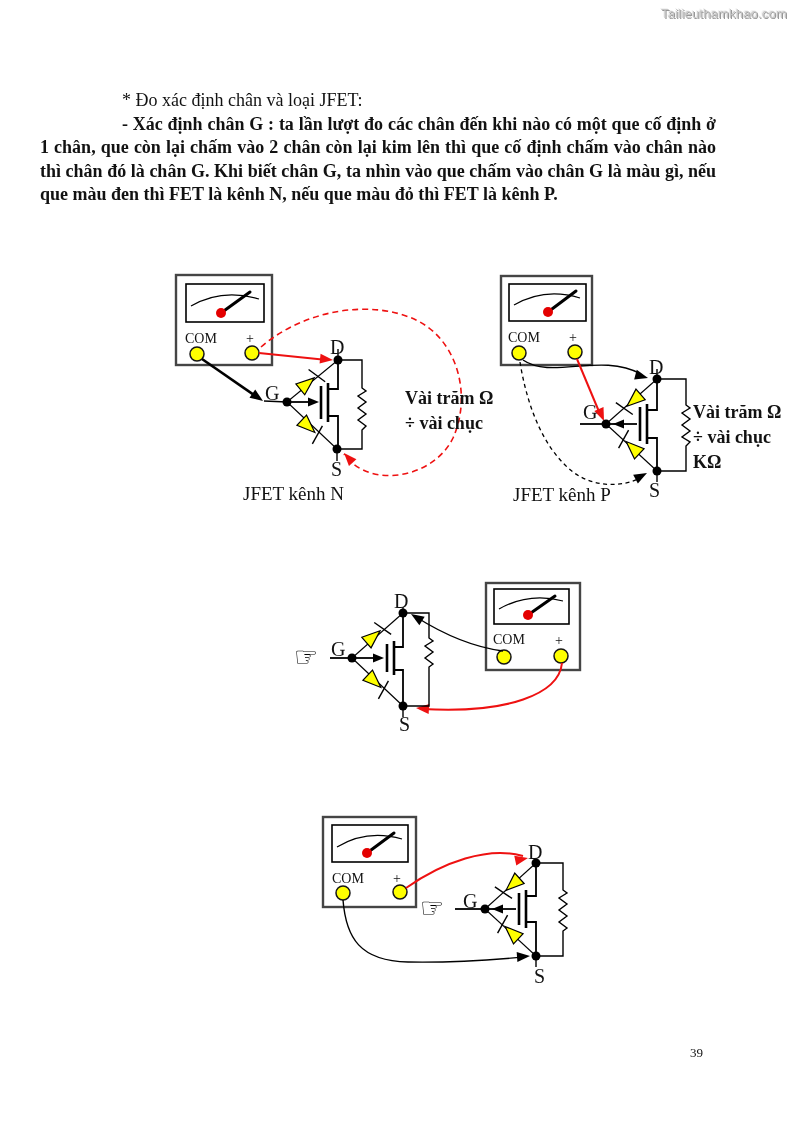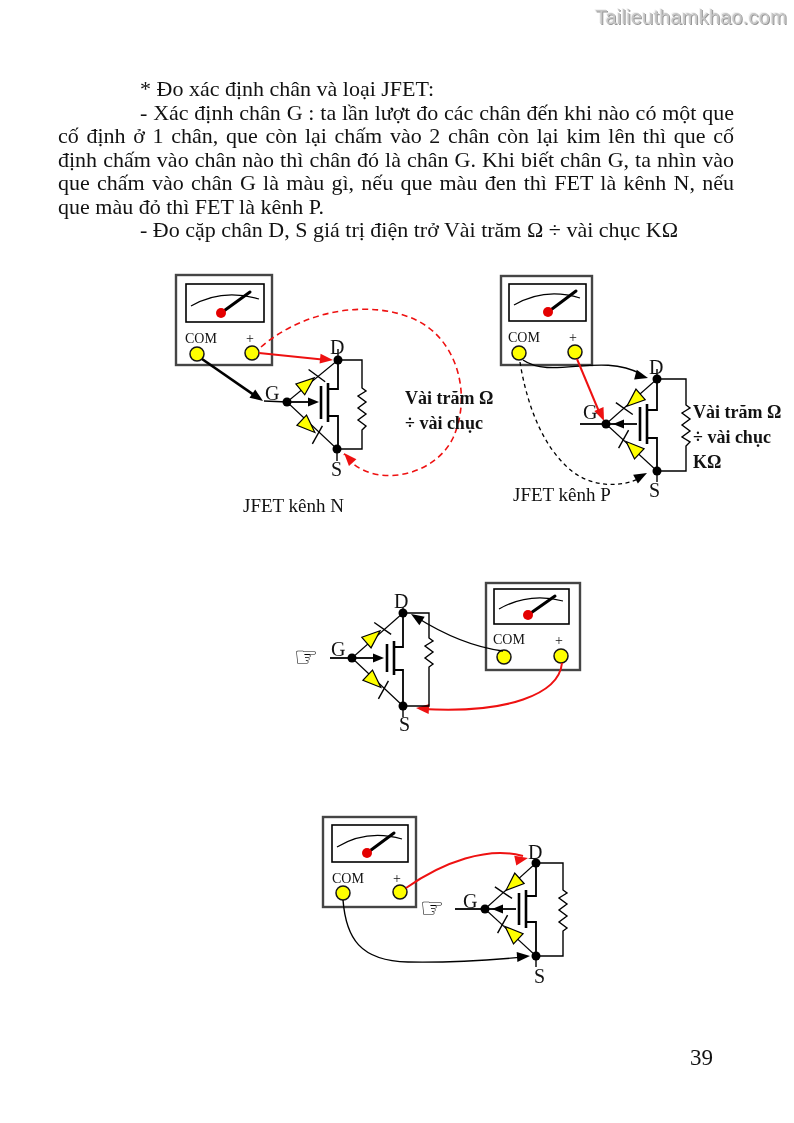--- a/index.html
+++ b/index.html
@@ -4,40 +4,40 @@
 <style>
   html,body{margin:0;padding:0;background:#e8e8e8;}
   .page{
     position:relative;width:794px;height:1123px;background:#ffffff;
     margin:0 auto;overflow:hidden;
     font-family:"Liberation Serif","DejaVu Serif",serif;color:#121212;
   }
   .watermark{
     position:absolute;top:6px;right:7px;
     font-family:"Liberation Sans","DejaVu Sans",sans-serif;
-    font-size:20px;color:#c6c6c6;letter-spacing:0.2px;
+    font-size:13px;color:#c6c6c6;letter-spacing:0.2px;
     text-shadow:1px 1px 0 #979797,-1px -1px 0 #f2f2f2;
   }
-  .textblock{position:absolute;left:58px;width:676px;font-size:22px;line-height:23.5px;}
+  .textblock{position:absolute;left:40px;width:676px;font-size:18px;line-height:23.5px;margin-top:12px;}
   .textblock p{margin:0;}
   .tb-top{top:77px;}
   .tb-top p{text-indent:82px;}
   .tb-mid{top:529px;}
   .tb-mid p,.tb-bot p{text-indent:67px;}
   .tb-bot{top:742px;}
-  .just{text-align:justify;}
+  .just{text-align:justify;font-weight:bold;}
   svg.layer{position:absolute;left:0;top:0;}
   .lbl{position:absolute;white-space:pre;}
   .pin{font-size:20px;}
   .com{font-size:14px;}
   .plus{font-size:14px;}
   .caption{font-size:19px;}
   .note{font-weight:bold;font-size:18px;line-height:25px;}
   .hand{font-family:"DejaVu Sans",sans-serif;font-size:27px;line-height:27px;color:#000;}
-  .pagenum{position:absolute;left:690px;top:1045px;font-size:23px;}
+  .pagenum{position:absolute;left:690px;top:1045px;font-size:13px;}
   
   .frame{fill:#fff;stroke:#454545;stroke-width:2.4px;}
   .screen{fill:#fff;stroke:#000;stroke-width:1.6px;}
   .arc{fill:none;stroke:#000;stroke-width:1.2px;}
   .needle{stroke:#000;stroke-width:3px;stroke-linecap:round;}
   .term{fill:#ffff00;stroke:#151515;stroke-width:1.5px;}
   .pivot{fill:#e40000;}
   .w1{fill:none;stroke:#000;stroke-width:1.4px;}
   .w2{fill:none;stroke:#000;stroke-width:1.8px;}
   .w3{fill:none;stroke:#000;stroke-width:2.6px;}
@@ -54,21 +54,20 @@
 </head>
 <body>
 
 <div class="page">
 
   <div class="watermark">Tailieuthamkhao.com</div>
 
   <div class="textblock tb-top">
     <p>* Đo xác định chân và loại JFET:</p>
     <p class="just">- Xác định chân G : ta lần lượt đo các chân đến khi nào có một que cố định ở 1 chân, que còn lại chấm vào 2 chân còn lại kim lên thì que cố định chấm vào chân nào thì chân đó là chân G. Khi biết chân G, ta nhìn vào que chấm vào chân G là màu gì, nếu que màu đen thì FET là kênh N, nếu que màu đỏ thì  FET là kênh P.</p>
-    <p>- Đo cặp chân D, S giá trị điện trở Vài trăm Ω ÷ vài chục KΩ</p>
   </div>
 
 
 
   <svg class="layer" width="794" height="1123" viewBox="0 0 794 1123">
 
     <g>
       <g>
         <rect class="frame" x="176" y="275" width="96" height="90"></rect>
         <rect class="screen" x="186" y="284" width="78" height="38"></rect>
@@ -235,21 +234,21 @@
       <circle class="dot" cx="536" cy="863" r="4.5"></circle>
       <circle class="dot" cx="536" cy="956" r="4.5"></circle>
     </g>
   </svg>
 
   <div class="lbl com" style="left:185px;top:331px;">COM</div>
   <div class="lbl plus" style="left:246px;top:331px;">+</div>
   <div class="lbl pin" style="left:330px;top:336px;">D</div>
   <div class="lbl pin" style="left:265px;top:382px;">G</div>
   <div class="lbl pin" style="left:331px;top:458px;">S</div>
-  <div class="lbl caption" style="left:243px;top:483px;margin-top:12px;">JFET kênh N</div>
+  <div class="lbl caption" style="left:243px;top:483px;">JFET kênh N</div>
   <div class="lbl note" style="left:405px;top:386px;"><span>Vài trăm Ω</span><br><span>÷ vài chục</span></div>
 
   <div class="lbl com" style="left:508px;top:330px;">COM</div>
   <div class="lbl plus" style="left:569px;top:330px;">+</div>
   <div class="lbl pin" style="left:649px;top:356px;">D</div>
   <div class="lbl pin" style="left:583px;top:401px;">G</div>
   <div class="lbl pin" style="left:649px;top:479px;">S</div>
   <div class="lbl caption" style="left:513px;top:484px;">JFET kênh P</div>
   <div class="lbl note" style="left:693px;top:400px;"><span>Vài trăm Ω</span><br><span>÷ vài chục</span><br><span>KΩ</span></div>
 

